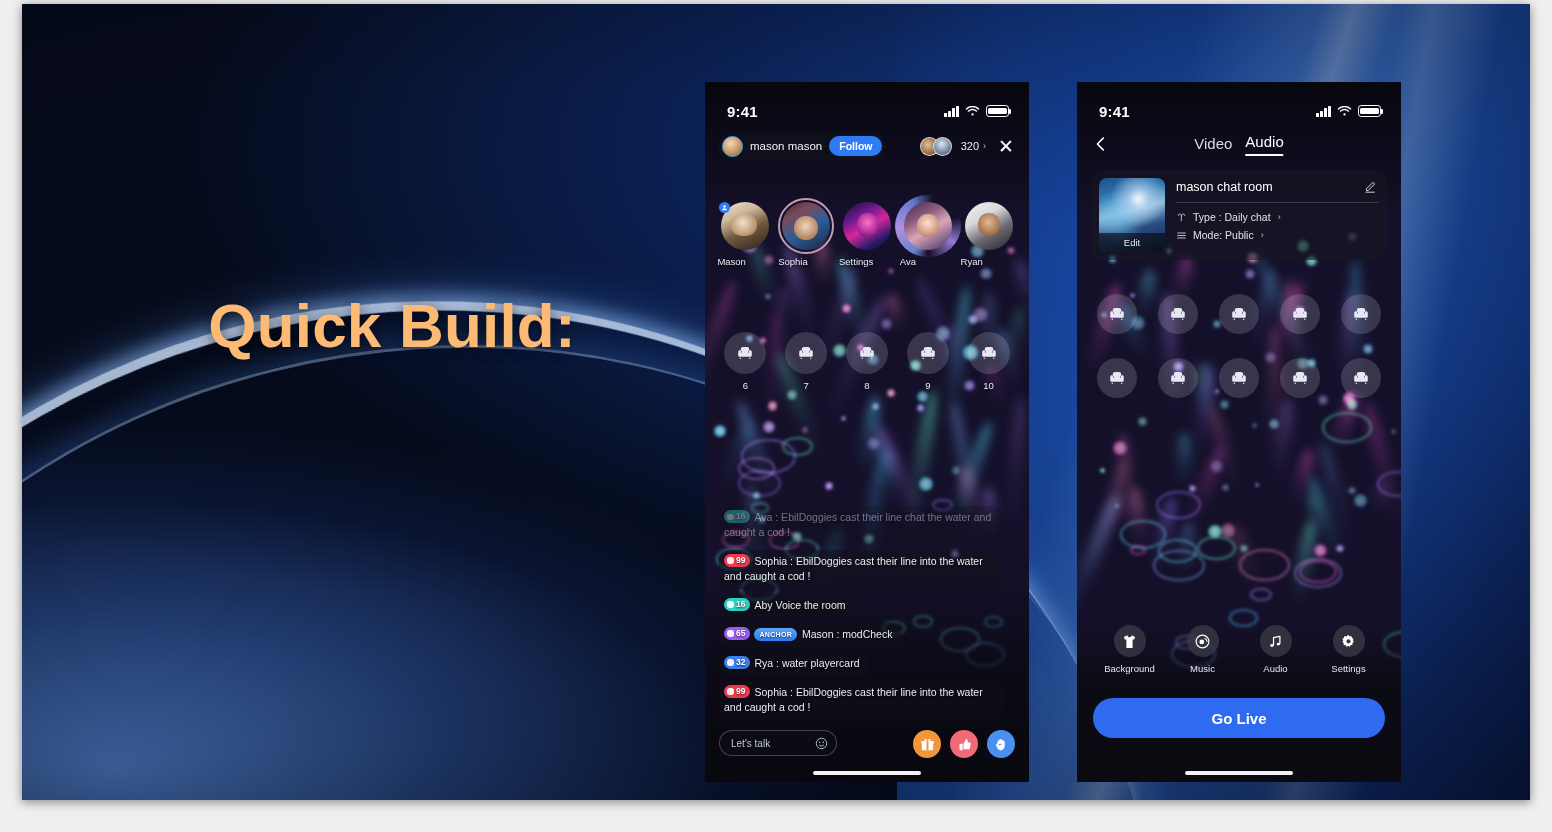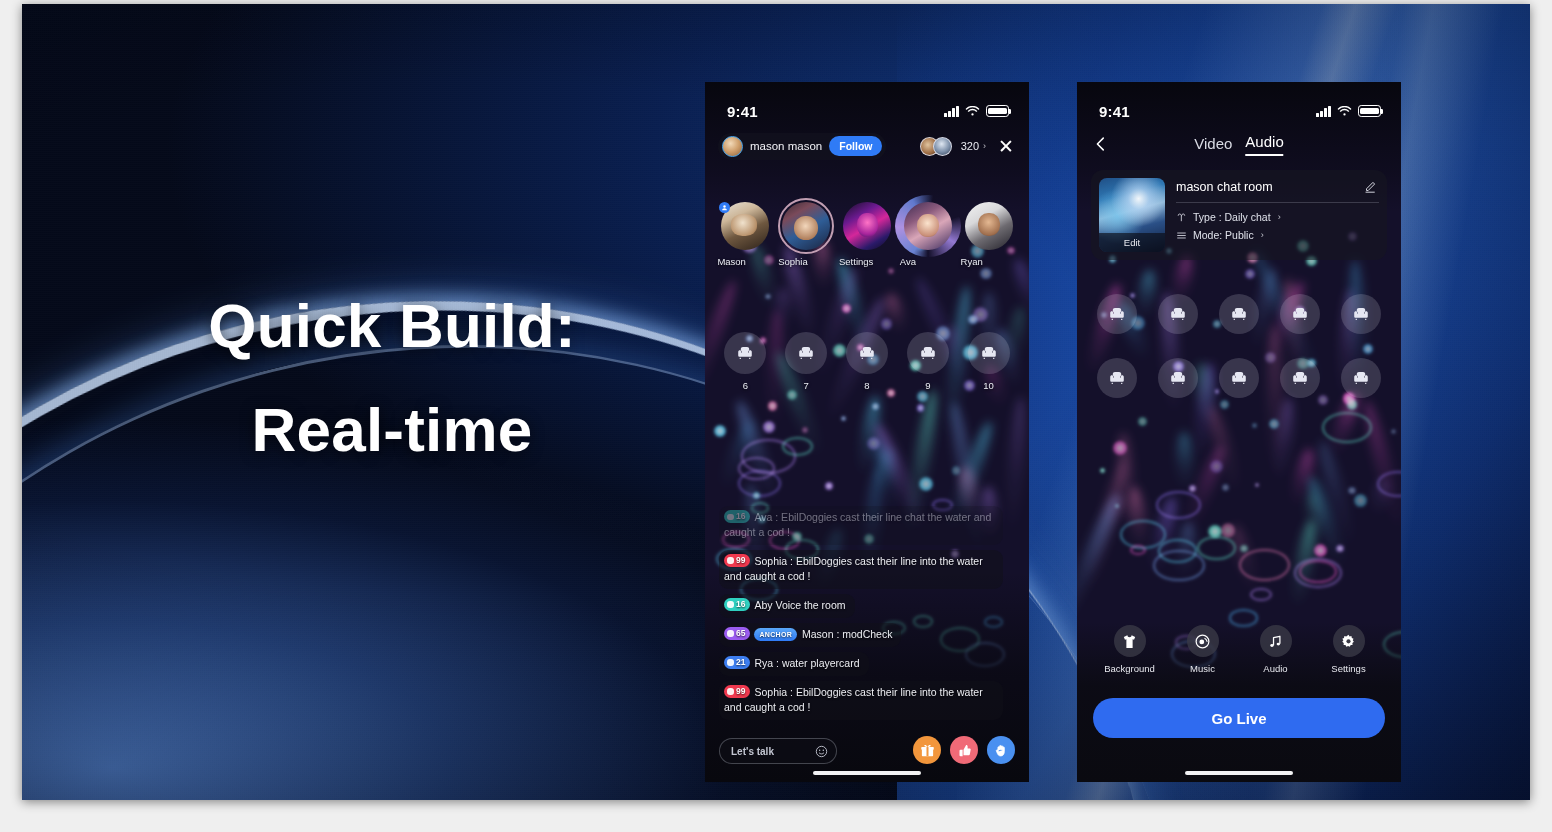--- a/index.html
+++ b/index.html
@@ -83,21 +83,21 @@
       repeating-linear-gradient(0deg, rgba(255,255,255,.05) 0 1px, transparent 1px 2px),
       repeating-linear-gradient(90deg, rgba(0,0,0,.05) 0 1px, transparent 1px 2px);
   }
 
   
   #headline {
     position: absolute;
     left: 60px; top: 270px;
     width: 620px;
     text-align: center;
-    color: #ffffff;
+    color: #fdba74;
     font-size: 62px;
     font-weight: 700;
     line-height: 1.68;
     letter-spacing: .2px;
     text-shadow: 0 2px 14px rgba(0,0,0,.55);
     z-index: 6;
   }
   #headline .ln { display: block; }
 
   
@@ -308,21 +308,21 @@
     display: inline-block;
     background: linear-gradient(180deg,#5aa7f8,#2f7bf6);
     color: #fff; font-size: 7px; font-weight: 700;
     padding: 1.5px 5px; border-radius: 7px;
     margin-right: 5px; vertical-align: 1.5px; letter-spacing: .3px;
   }
 
   
   .p1-bottom {
     position: absolute; left: 0; right: 0; bottom: 18px; height: 34px;
-    display: flex; align-items: flex-end; padding: 0 14px; gap: 0; z-index: 20; font-weight: bold;
+    display: flex; align-items: flex-start; padding: 0 14px; gap: 0; z-index: 20;
   }
   .talk-input {
     flex: none; width: 118px; height: 26px;
     border: 1px solid rgba(200,205,220,.30);
     border-radius: 13px;
     display: flex; align-items: center; justify-content: space-between;
     padding: 0 8px 0 11px;
     background: rgba(18,18,26,.25);
   }
   .talk-input span { font-size: 10px; color: #c3c6d2; }
@@ -429,21 +429,20 @@
   <div class="bg-layer bg-lowerleft-glow"></div>
   <div class="bg-layer bg-streak-wrap">
     <div class="bg-streak"></div>
     <div class="bg-streak2"></div>
   </div>
   <div class="bg-layer bg-noise"></div>
   <div class="bg-layer bg-vignette"></div>
 
   <div id="headline">
     <span class="ln">Quick Build:</span>
-    <span class="ln">Real-time</span>
   </div>
 
   <div class="phone" id="phone1">
     <div class="phone-bg stage"></div>
     <div class="phone-bg stage-beams" id="p1-beams">
         <div class="beam" style="left: 25.5905px; top: 318.962px; height: 106.295px; background: linear-gradient(rgba(111, 168, 255, 0.8) 0%, rgba(111, 168, 255, 0.2) 60%, transparent 100%); transform: rotate(-19.6792deg); opacity: 0.65;"></div>
         <div class="beam" style="left: 240.922px; top: 319.942px; height: 152.058px; background: linear-gradient(rgba(111, 168, 255, 0.8) 0%, rgba(111, 168, 255, 0.2) 60%, transparent 100%); transform: rotate(-9.63899deg); opacity: 0.58;"></div>
         <div class="beam" style="left: 253.476px; top: 384.811px; height: 50.0422px; background: linear-gradient(rgba(255, 122, 181, 0.8) 0%, rgba(255, 122, 181, 0.2) 60%, transparent 100%); transform: rotate(-5.85802deg); opacity: 0.71;"></div>
         <div class="beam" style="left: 163.253px; top: 313.569px; height: 80.249px; background: linear-gradient(rgba(73, 214, 255, 0.8) 0%, rgba(73, 214, 255, 0.2) 60%, transparent 100%); transform: rotate(8.99702deg); opacity: 0.73;"></div>
         <div class="beam" style="left: 70.251px; top: 206.215px; height: 42.678px; background: linear-gradient(rgba(176, 125, 255, 0.8) 0%, rgba(176, 125, 255, 0.2) 60%, transparent 100%); transform: rotate(0.259465deg); opacity: 0.35;"></div>
@@ -681,21 +680,21 @@
         <div class="msg"><span class="lvl" style="background: rgb(47, 208, 192);">
             <span class="orb"></span>
             <span>16</span>
           </span><span>Aby Voice the room</span></div>
         <div class="msg"><span class="lvl" style="background: rgb(155, 92, 240);">
             <span class="orb"></span>
             <span>65</span>
           </span><span class="anchor-tag">ANCHOR</span><span>Mason : modCheck</span></div>
         <div class="msg"><span class="lvl" style="background: rgb(61, 126, 240);">
             <span class="orb"></span>
-            <span>21</span>
+            <span>32</span>
           </span><span>Rya : water playercard</span></div>
         <div class="msg"><span class="lvl" style="background: rgb(240, 57, 79);">
             <span class="orb"></span>
             <span>99</span>
           </span><span>Sophia : EbilDoggies cast their line into the water and caught a cod !</span></div>
       </div>
 
     <div class="p1-bottom">
       <div class="talk-input">
         <span>Let's talk</span>

